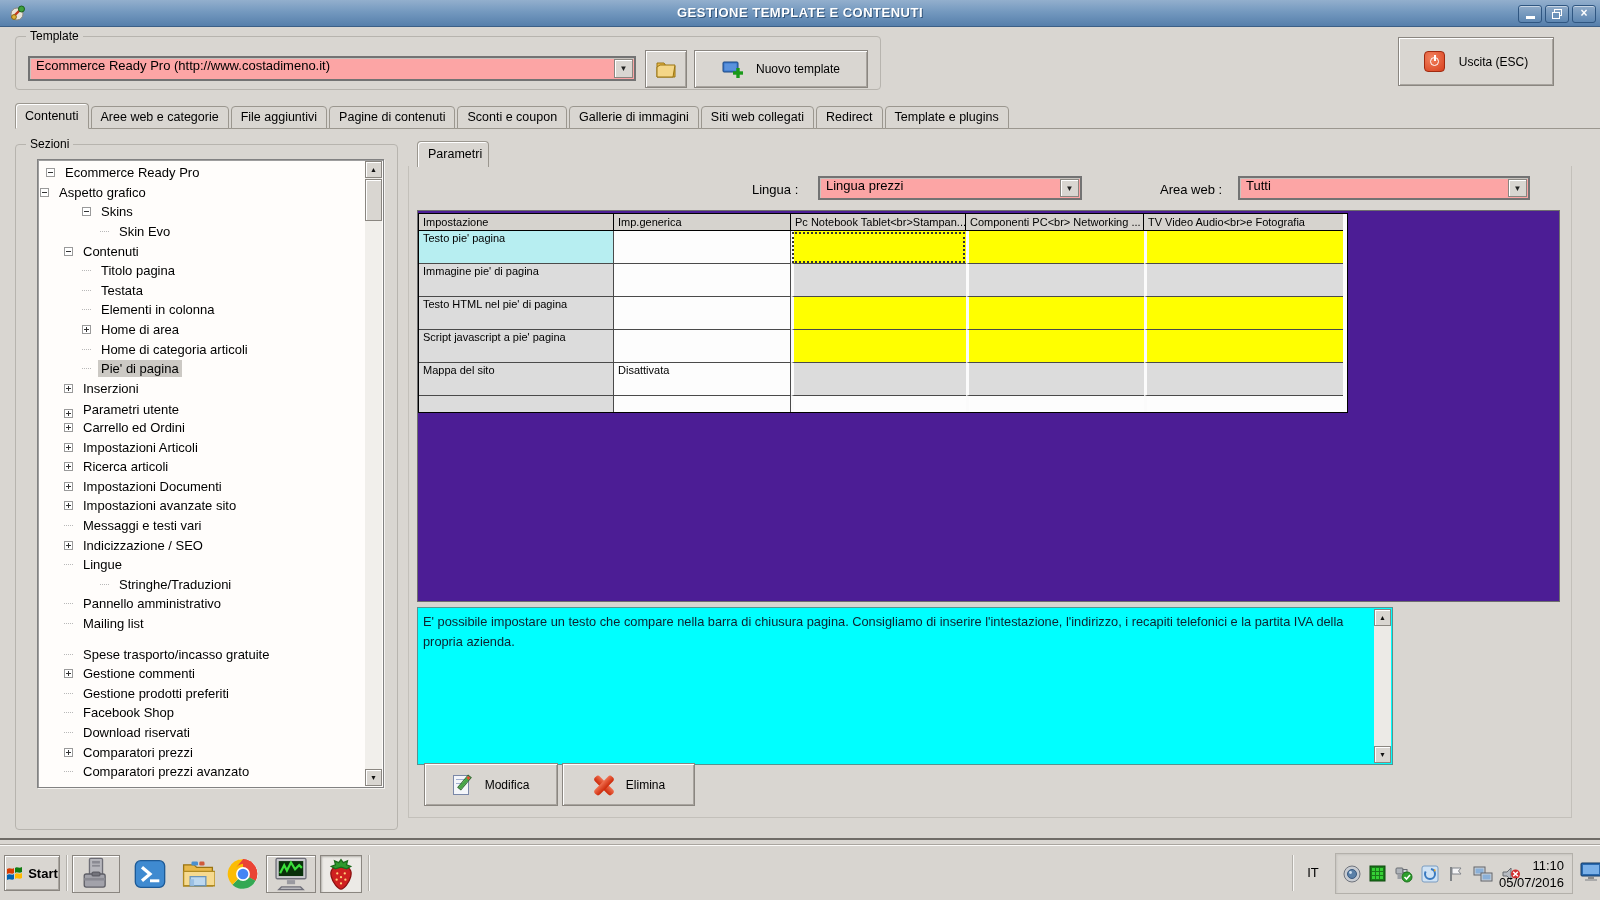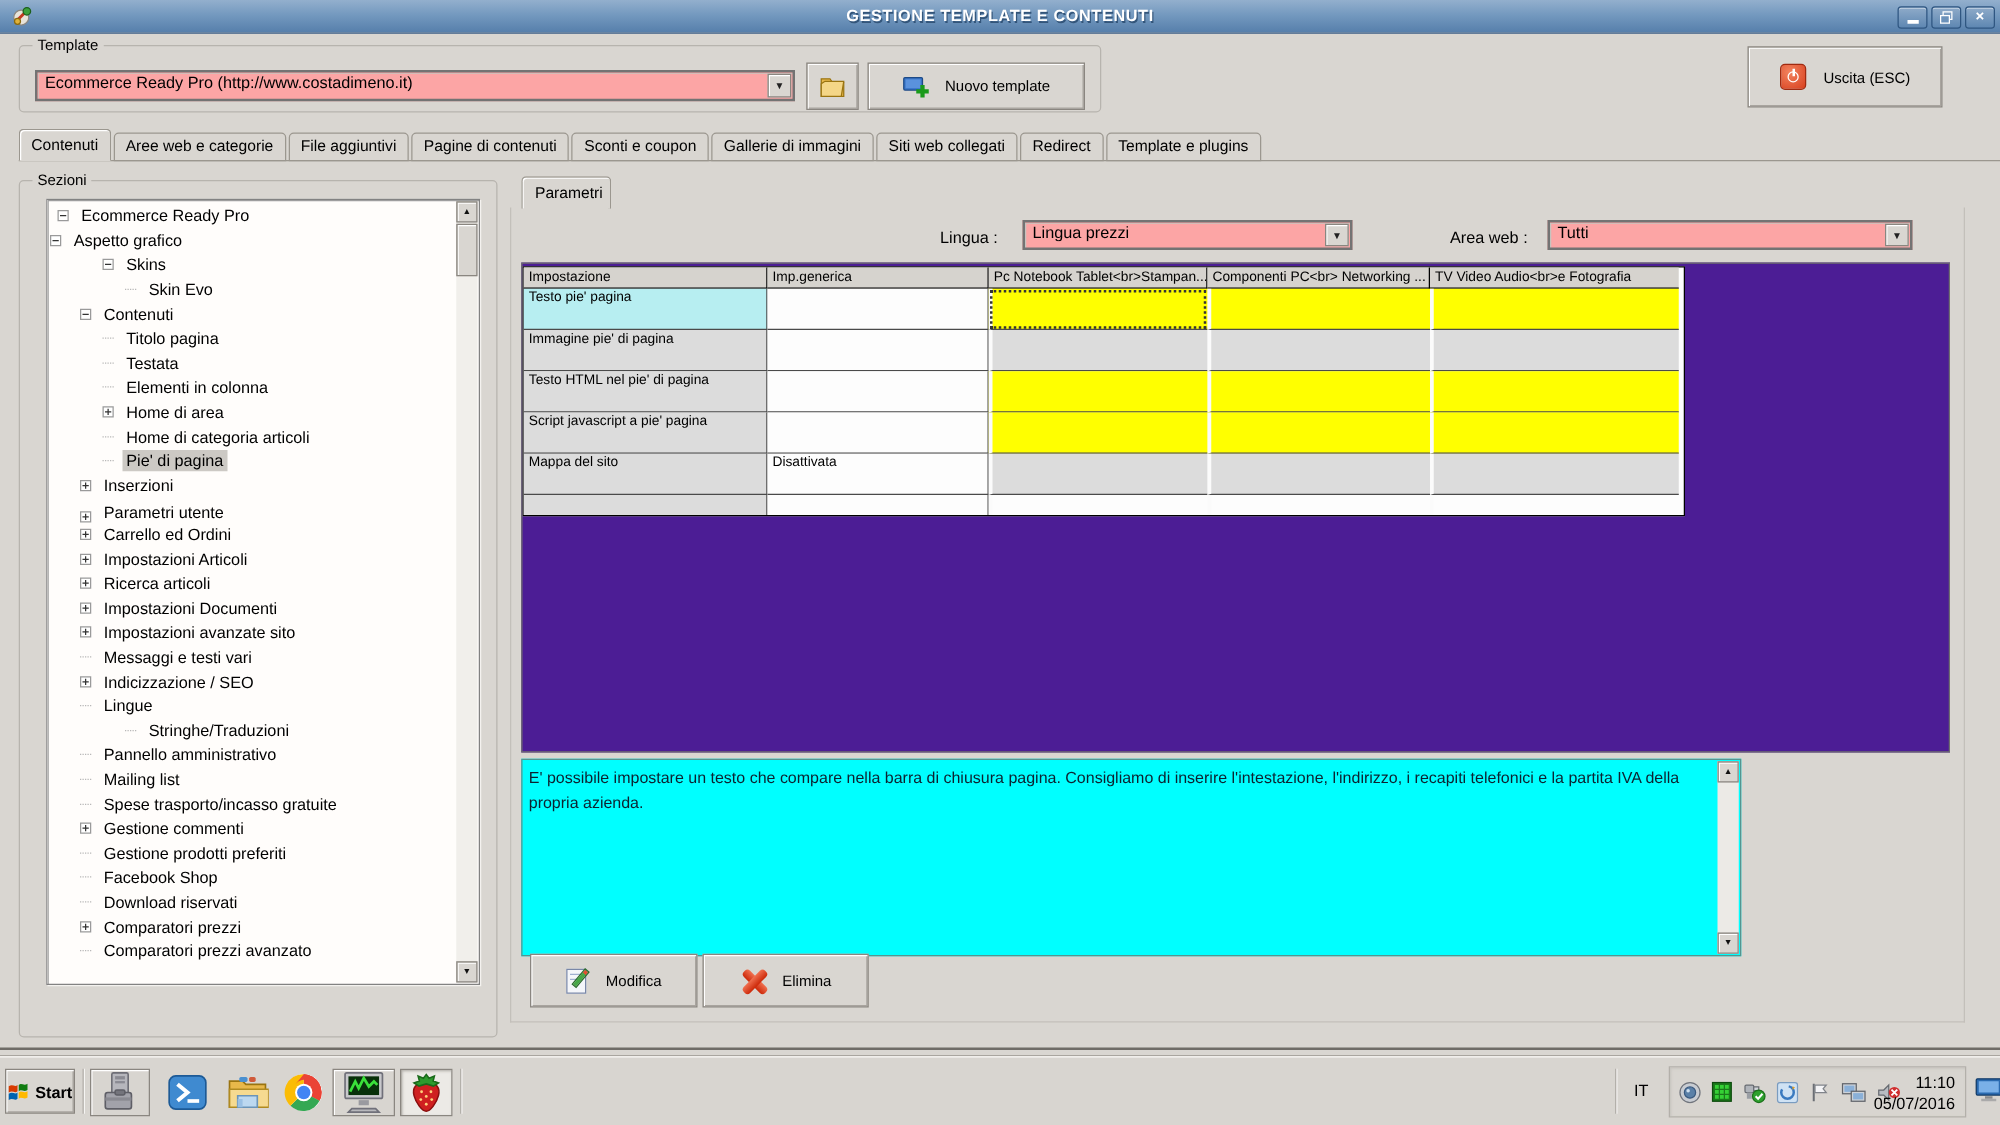--- a/index.html
+++ b/index.html
@@ -278,21 +278,21 @@
         <span class="tlabel">Stringhe/Traduzioni</span>
       </div>
       <div class="titem" style="padding-left: 24px;">
         <span class="tstub"></span>
         <span class="tlabel">Pannello amministrativo</span>
       </div>
       <div class="titem" style="padding-left: 24px;">
         <span class="tstub"></span>
         <span class="tlabel">Mailing list</span>
       </div>
-      <div class="titem" style="padding-left: 24px;">
+      <div class="titem" style="padding-left: 24px; margin-top: 11px;">
         <span class="tstub"></span>
         <span class="tlabel">Spese trasporto/incasso gratuite</span>
       </div>
       <div class="titem" style="padding-left: 24px;">
         <span class="tgadget plus"></span>
         <span class="tlabel">Gestione commenti</span>
       </div>
       <div class="titem" style="padding-left: 24px;">
         <span class="tstub"></span>
         <span class="tlabel">Gestione prodotti preferiti</span>

